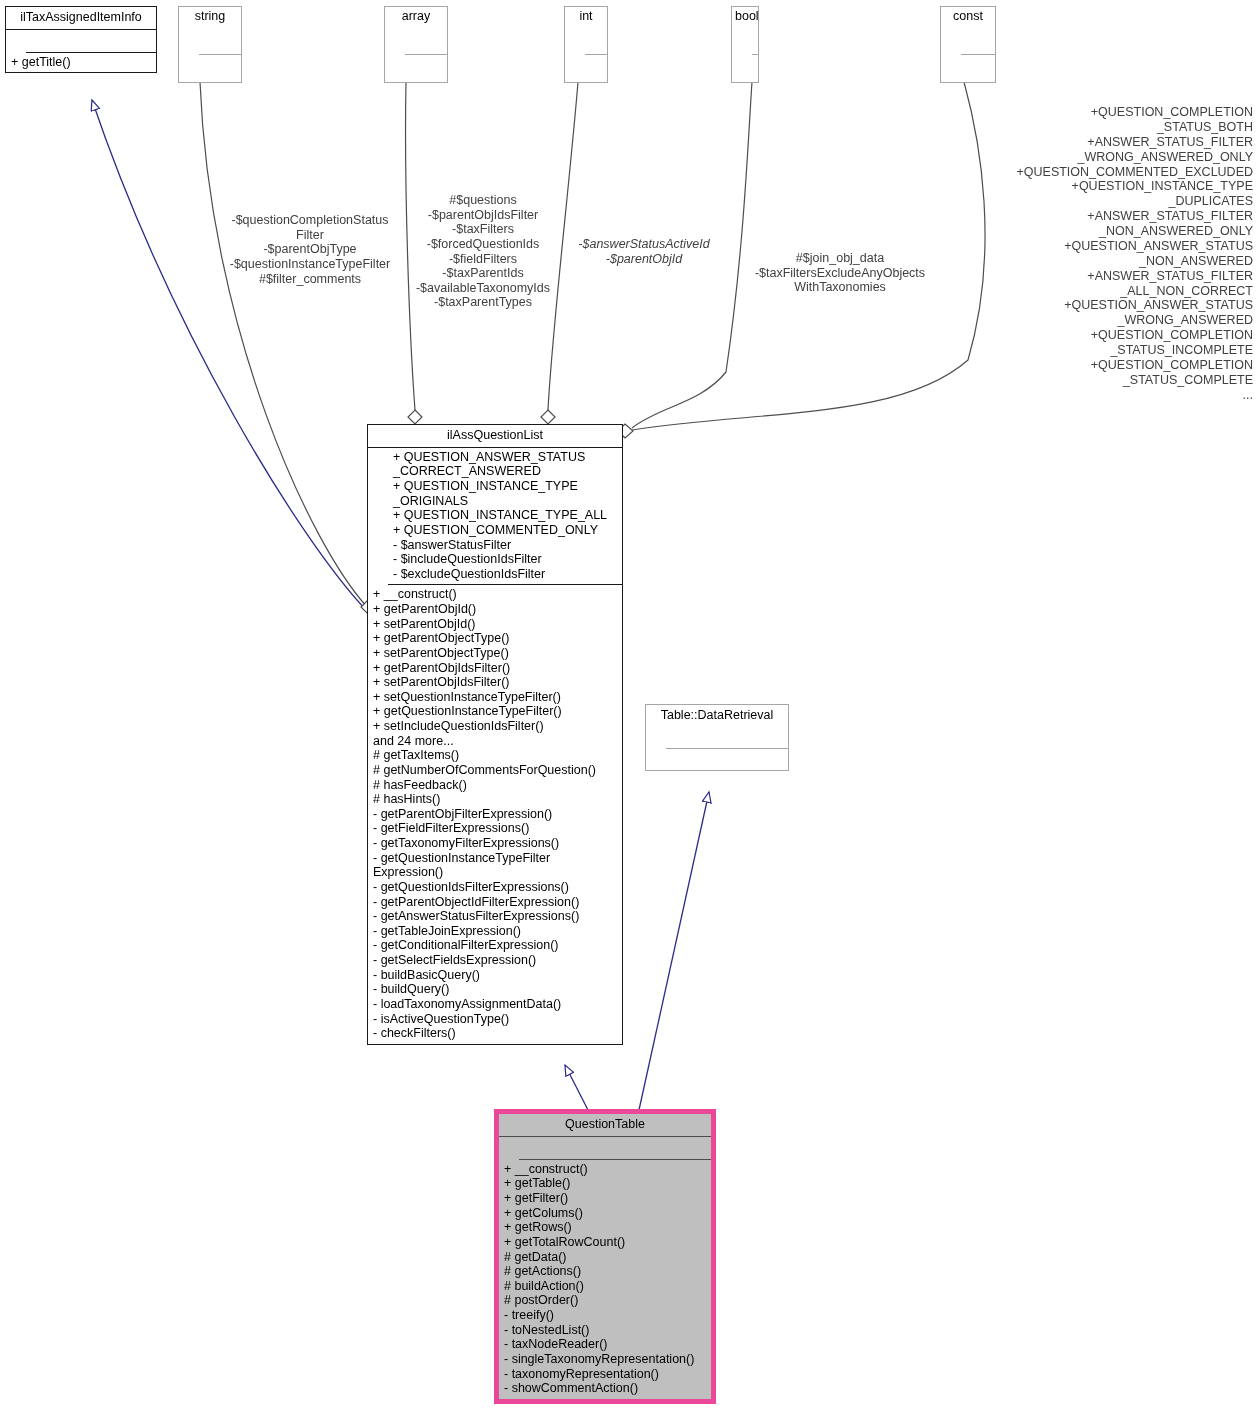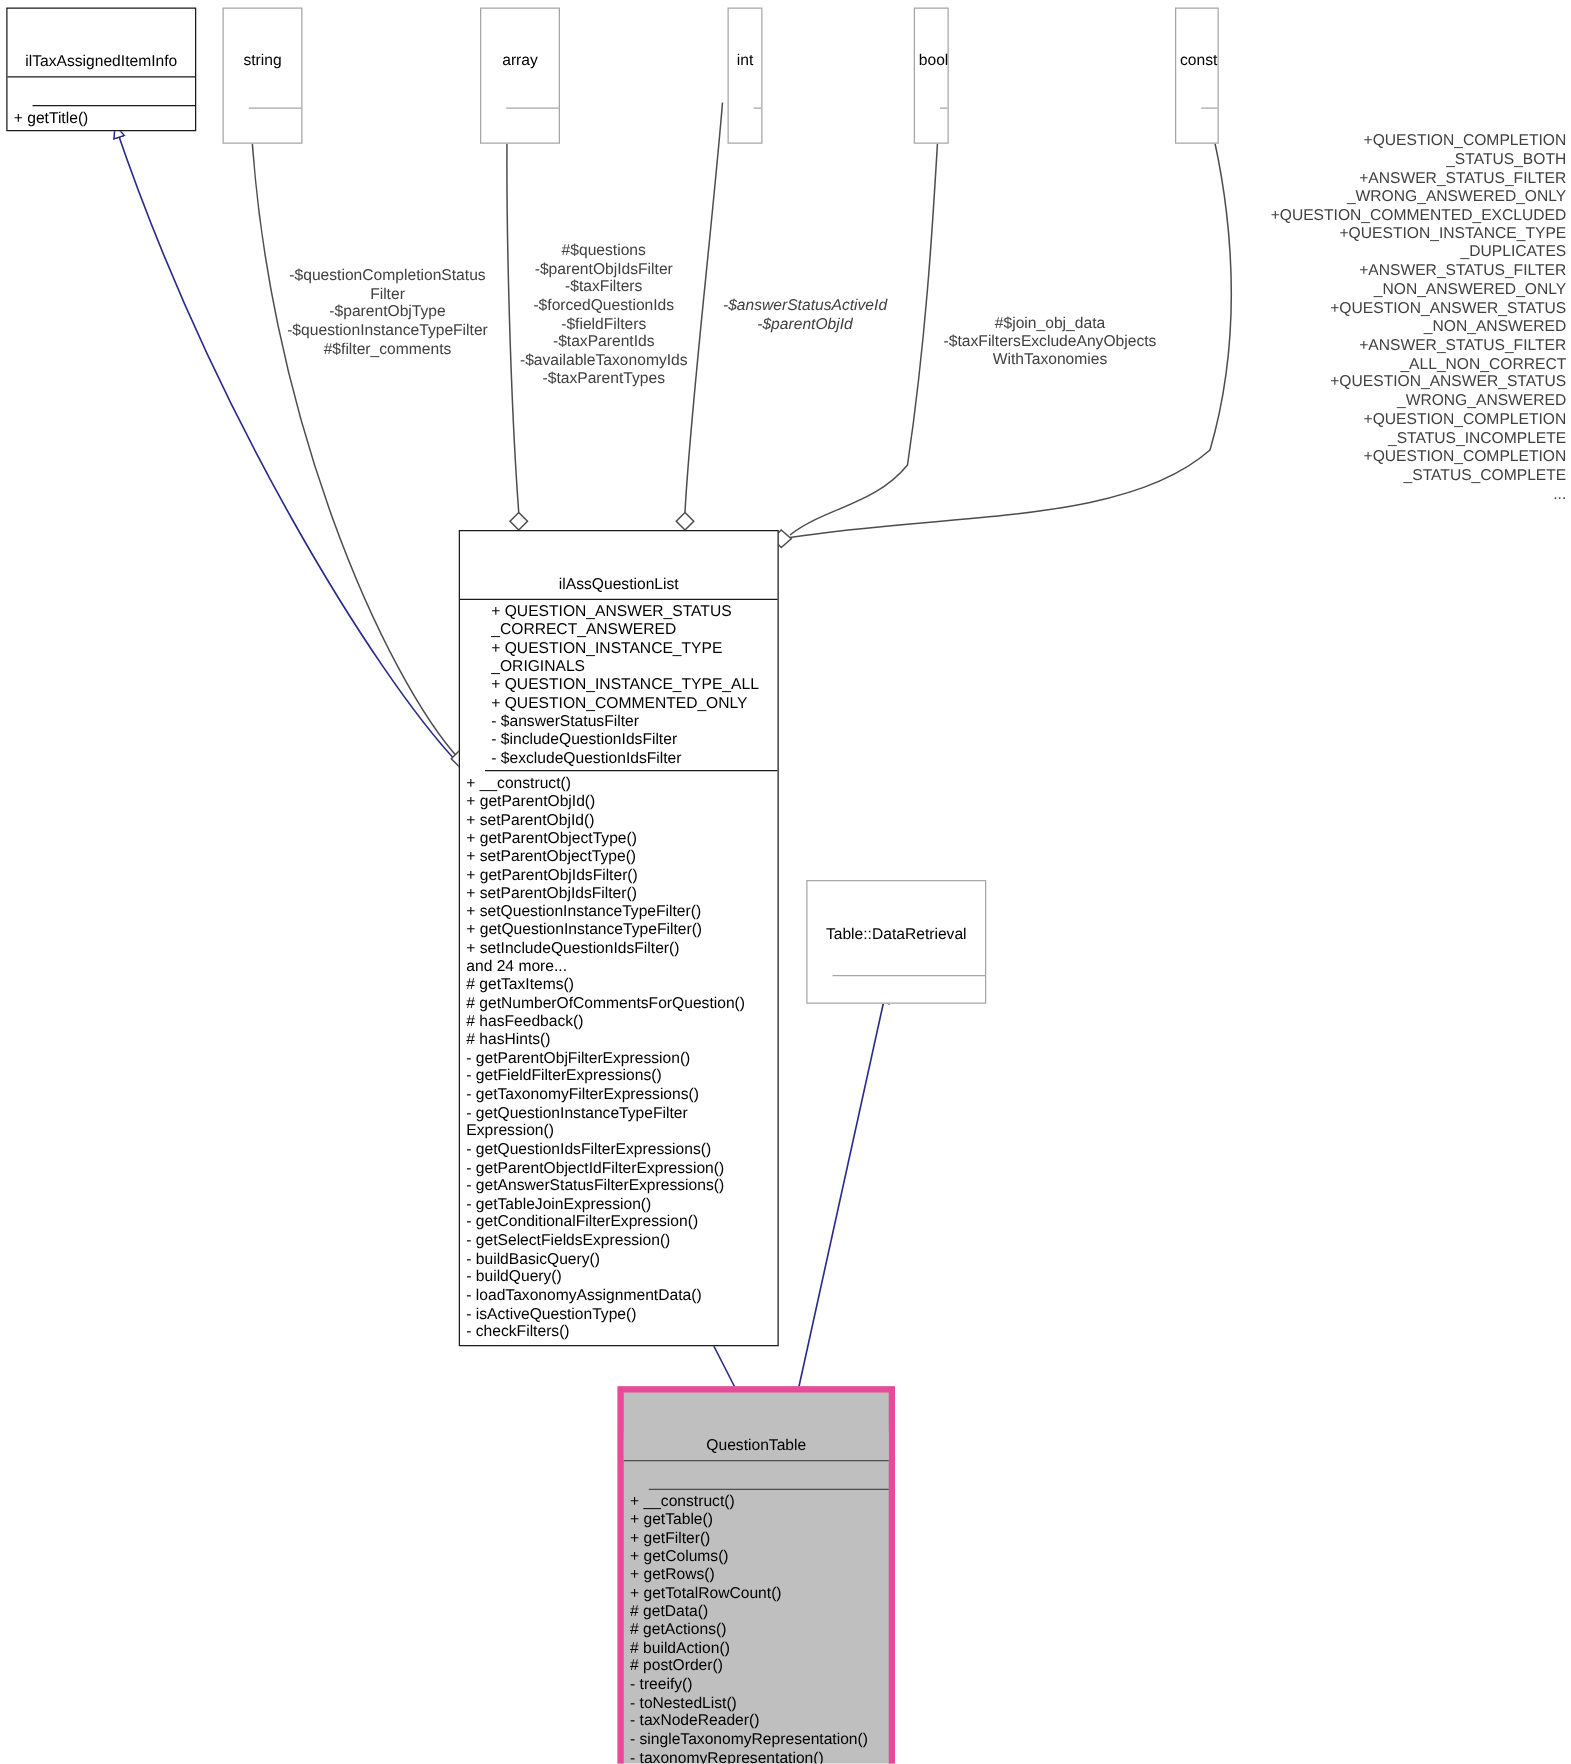--- a/index.html
+++ b/index.html
@@ -42,21 +42,20 @@
   }
   .uml-box.filled {
     background: #bfbfbf;
     border: 5px solid #ec4899;
   }
   .uml-title {
     text-align: center;
     padding: 3px 4px 4px 4px;
     font-size: 12.5px;
     white-space: nowrap;
-    margin-top: 32px;
   }
   .uml-box.strong > .uml-title { border-bottom: 1px solid #1a1a1a; }
   .uml-box.filled > .uml-title {
     border-bottom: 1px solid #4d4d4d;
     background: #bfbfbf;
   }
   .uml-sep {
     border-bottom: 1px solid #a6a6a6;
     margin-left: 20px;
   }
@@ -142,33 +141,33 @@
     <div class="band uml-sep"></div>
     <div class="band"></div>
   </div>
 
   <div class="uml-box type-stub" style="left:384px; top:6px;">
     <div class="uml-title">array</div>
     <div class="band uml-sep"></div>
     <div class="band"></div>
   </div>
 
-  <div class="uml-box type-stub" style="left:582px; top:6px; width:28px;">
+  <div class="uml-box type-stub" style="left:564px; top:6px; width:44px;">
     <div class="uml-title">int</div>
     <div class="band uml-sep"></div>
     <div class="band"></div>
   </div>
 
   <div class="uml-box type-stub" style="left:731px; top:6px; width:28px;">
     <div class="uml-title">bool</div>
     <div class="band uml-sep"></div>
     <div class="band"></div>
   </div>
 
-  <div class="uml-box type-stub" style="left:940px; top:6px; width:35px;">
+  <div class="uml-box type-stub" style="left:940px; top:6px; width:56px;">
     <div class="uml-title">const</div>
     <div class="band uml-sep"></div>
     <div class="band"></div>
   </div>
 
   <div class="edge-label" style="left:215px; top:213px; width:190px;">-$questionCompletionStatus
 Filter
 -$parentObjType
 -$questionInstanceTypeFilter
 #$filter_comments</div>

